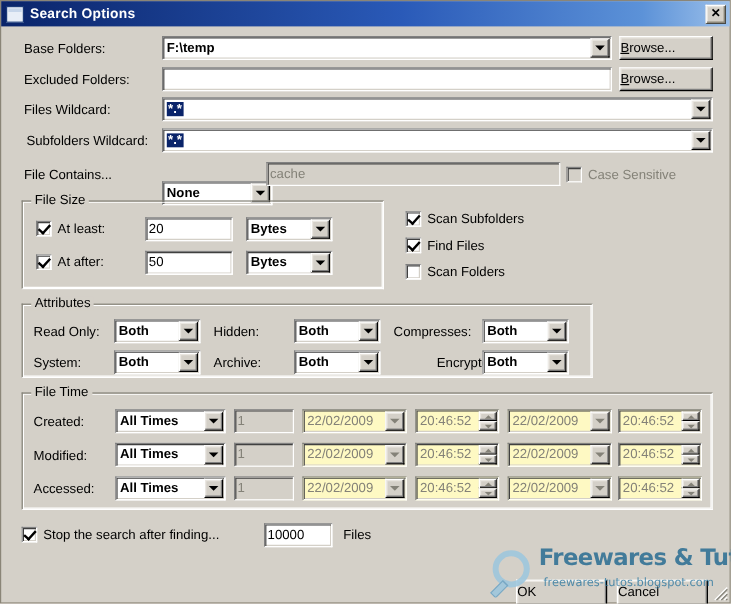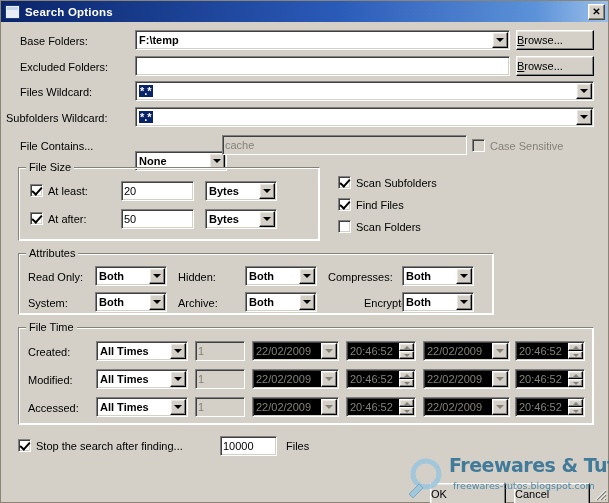--- a/index.html
+++ b/index.html
@@ -215,21 +215,21 @@
   }
   .tri-dn {
     width: 0; height: 0;
     border-left: 3px solid transparent;
     border-right: 3px solid transparent;
     border-top: 3px solid #848278;
   }
 
   
   .dtf {
-    background: #000000;
+    background: #fef9c3;
     border: 1px solid;
     border-color: #808080 #fff #fff #808080;
     box-shadow: inset 1px 1px 0 #404040, inset -1px -1px 0 #d4d0c8;
     box-sizing: border-box;
     display: flex; align-items: center;
     font-size: 11px;
     color: #848278;
     overflow: hidden;
     white-space: nowrap;
   }
@@ -305,21 +305,21 @@
     </div>
 
     <div class="lbl abs" style="left:18px; top:63px;">Files Wildcard:</div>
     <div class="combo abs" style="left:133px; top:58px; width:459px; height:20px;">
       <span class="ctext"><span class="sel">*.*</span></span>
       <span class="carrow">
           <i class="tri"></i>
         </span>
     </div>
 
-    <div class="lbl abs" style="left:4px; top:89px;">Subfolders Wildcard:</div>
+    <div class="lbl abs" style="left:20px; top:89px;">Subfolders Wildcard:</div>
     <div class="combo abs" style="left:133px; top:84px; width:459px; height:20px;">
       <span class="ctext"><span class="sel">*.*</span></span>
       <span class="carrow">
           <i class="tri"></i>
         </span>
     </div>
 
     <div class="lbl abs" style="left:18px; top:117px;">File Contains...</div>
     <div class="combo abs" style="left:133px; top:128px; width:92px; height:20px;">
       <span class="ctext">None</span>

